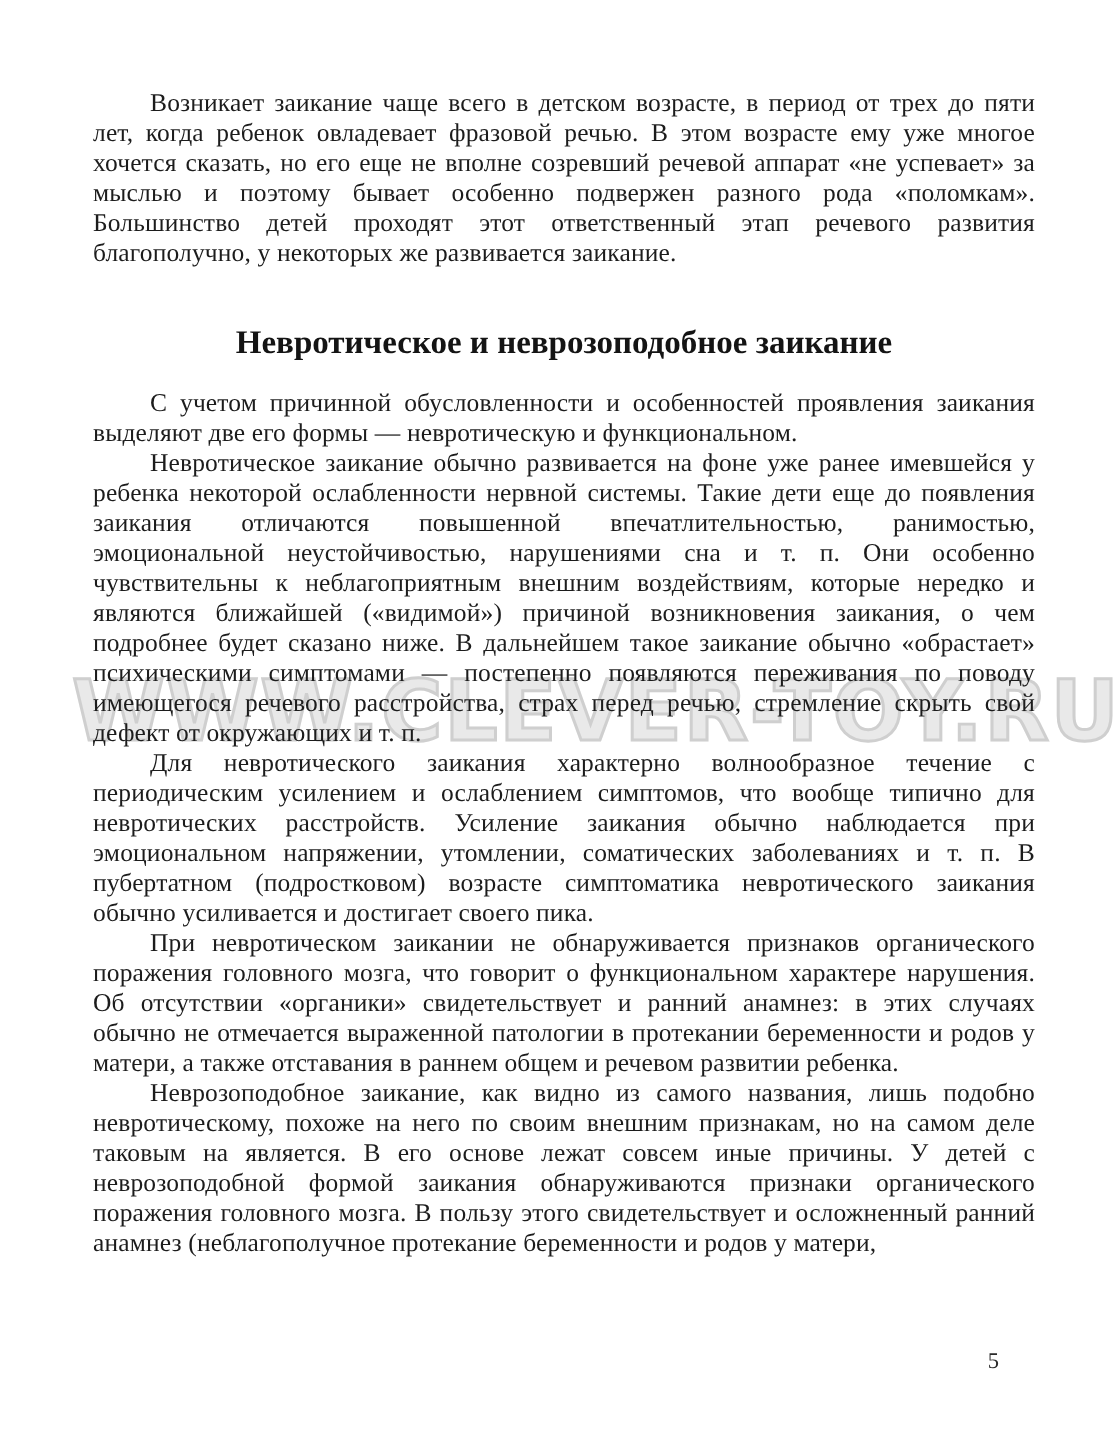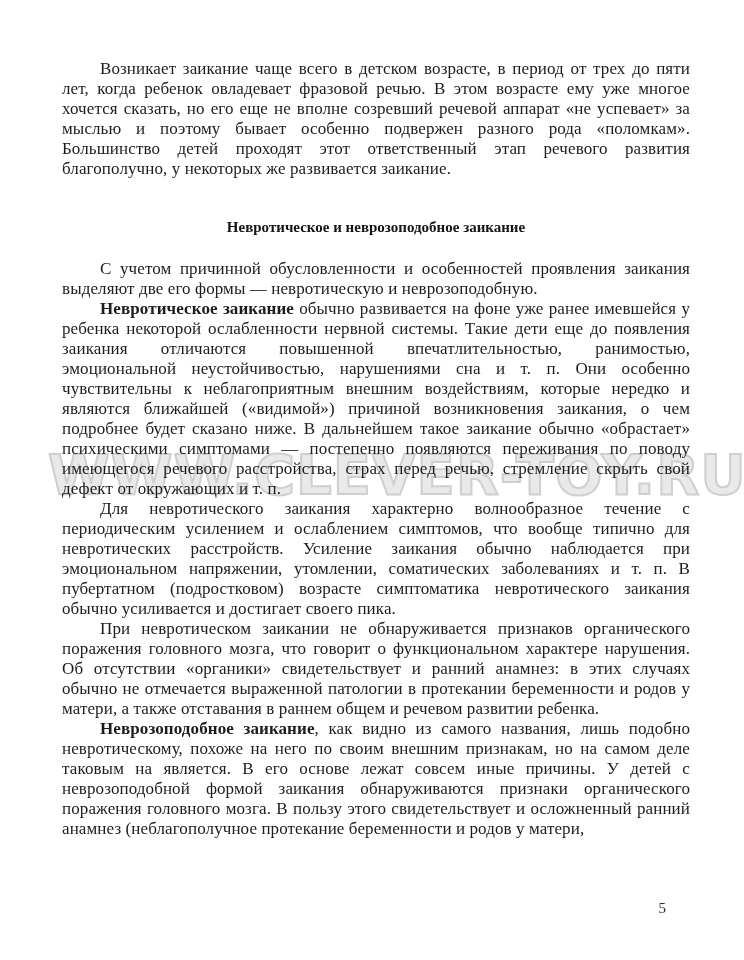--- a/index.html
+++ b/index.html
@@ -30,25 +30,25 @@
   }
   .para {
     margin: 0;
     font-size: 17px;
     line-height: 20px;
     text-align: justify;
     text-indent: 38px;
     letter-spacing: 0.1px;
   }
   .para b {
-    font-weight: bold;
+    font-weight: normal;
   }
   h1.section-heading {
     margin: 37px 0 20px 0;
-    font-size: 15px;
+    font-size: 22px;
     line-height: 23px;
     font-weight: bold;
     text-align: center;
     text-indent: 0;
     color: #141414;
   }
   .watermark {
     position: absolute;
     left: 48px;
     top: 444px;
@@ -82,21 +82,21 @@
 <div class="page">
 
   <div class="watermark">WWW.CLEVER-TOY.RU</div>
 
   <div class="text-layer">
 
     <p class="para"><b></b><span>Возникает заикание чаще всего в детском возрасте, в период от трех до пяти лет, когда ребенок овладевает фразовой речью. В этом возрасте ему уже многое хочется сказать, но его еще не вполне созревший речевой аппарат «не успевает» за мыслью и поэтому бывает особенно подвержен разного рода «поломкам». Большинство детей проходят этот ответственный этап речевого развития благополучно, у некоторых же развивается заикание.</span></p>
 
     <h1 class="section-heading">Невротическое и неврозоподобное заикание</h1>
 
-    <p class="para"><b></b><span>С учетом причинной обусловленности и особенностей проявления заикания выделяют две его формы — невротическую и неврозоподобную.</span></p>
+    <p class="para"><b></b><span>С учетом причинной обусловленности и особенностей проявления заикания выделяют две его формы — невротическую и функциональном.</span></p>
 
     <p class="para"><b>Невротическое заикание</b><span> обычно развивается на фоне уже ранее имевшейся у ребенка некоторой ослабленности нервной системы. Такие дети еще до появления заикания отличаются повышенной впечатлительностью, ранимостью, эмоциональной неустойчивостью, нарушениями сна и т. п. Они особенно чувствительны к неблагоприятным внешним воздействиям, которые нередко и являются ближайшей («видимой») причиной возникновения заикания, о чем подробнее будет сказано ниже. В дальнейшем такое заикание обычно «обрастает» психическими симптомами — постепенно появляются переживания по поводу имеющегося речевого расстройства, страх перед речью, стремление скрыть свой дефект от окружающих и т. п.</span></p>
 
     <p class="para"><b></b><span>Для невротического заикания характерно волнообразное течение с периодическим усилением и ослаблением симптомов, что вообще типично для невротических расстройств. Усиление заикания обычно наблюдается при эмоциональном напряжении, утомлении, соматических заболеваниях и т. п. В пубертатном (подростковом) возрасте симптоматика невротического заикания обычно усиливается и достигает своего пика.</span></p>
 
     <p class="para"><b></b><span>При невротическом заикании не обнаруживается признаков органического поражения головного мозга, что говорит о функциональном характере нарушения. Об отсутствии «органики» свидетельствует и ранний анамнез: в этих случаях обычно не отмечается выраженной патологии в протекании беременности и родов у матери, а также отставания в раннем общем и речевом развитии ребенка.</span></p>
 
     <p class="para"><b>Неврозоподобное заикание</b><span>, как видно из самого названия, лишь подобно невротическому, похоже на него по своим внешним признакам, но на самом деле таковым на является. В его основе лежат совсем иные причины. У детей с неврозоподобной формой заикания обнаруживаются признаки органического поражения головного мозга. В пользу этого свидетельствует и осложненный ранний анамнез (неблагополучное протекание беременности и родов у матери,</span></p>
 
   </div>

